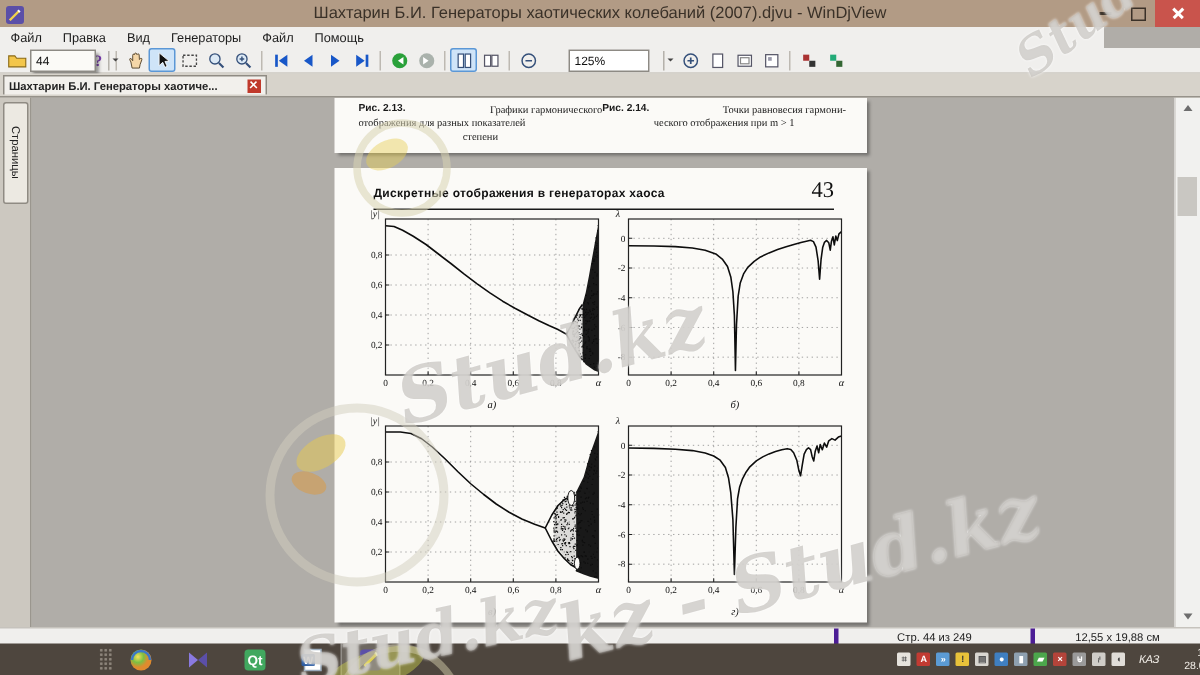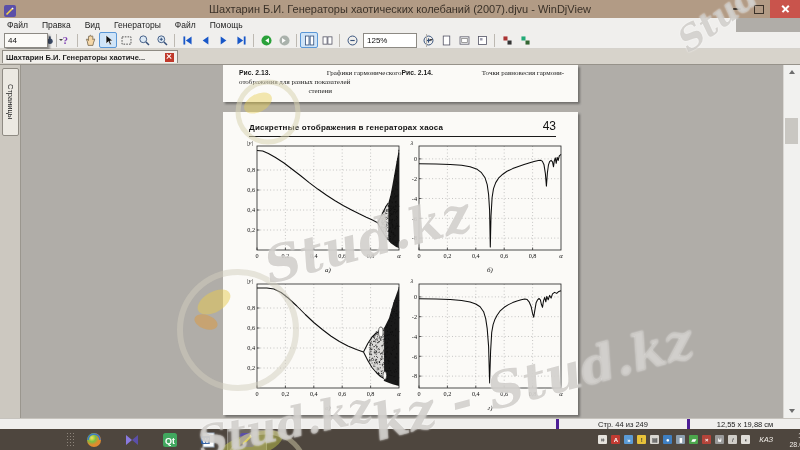--- a/index.html
+++ b/index.html
@@ -23,21 +23,21 @@
     display:flex;align-items:center;font-size:8.5px;color:#1c1c1c;border-bottom:1px solid #dcd9d4;z-index:5;}
   .menu-item{padding:0 7px;}
   
   .toolbar{position:absolute;left:0;top:32px;width:800px;height:17px;background:var(--toolbar_bg,#f0efed);
     display:flex;align-items:center;border-bottom:1px solid #d5d2cc;z-index:5;padding-left:2px;box-sizing:border-box;}
   .tb{width:18px;height:16px;border:1px solid transparent;background:transparent;padding:0;margin:0;
     display:flex;align-items:center;justify-content:center;}
   .tb svg{width:13px;height:13px;}
   .tb.active{background:var(--accent_select,#cfe4f8);border:1px solid var(--accent_border,#5b97d6);border-radius:2px;}
   .tb-sep{width:1px;height:13px;background:#bdb9b2;margin:0 3px;}
-  .combo{height:13px;background:#fff;border:1px solid #8d8a84;display:flex;align-items:center;margin:0 2px;gap:36px;}
+  .combo{height:13px;background:#fff;border:1px solid #8d8a84;display:flex;align-items:center;margin:0 18px;gap:36px;}
   .combo-val{font-size:8px;padding:0 3px;color:#111;flex:1;}
   .combo-arrow{width:9px;height:100%;background:#e8e6e2;border-left:1px solid #b5b2ac;position:relative;}
   .combo-arrow::after{content:"";position:absolute;left:2px;top:5px;border:2.5px solid transparent;border-top-color:#444;}
   .combo.page{width:42px;} .combo.zoom{width:52px;}
   
   .tabbar{position:absolute;left:0;top:49px;width:800px;height:15px;background:var(--tabbar_bg,#d7d3cb);
     border-bottom:1px solid #96928a;z-index:5;padding-left:39px;}
   .doc-tab{position:absolute;left:2px;top:1px;height:13px;width:176px;background:#f2f0ec;border:1px solid #8f8b83;
     border-bottom:none;display:flex;align-items:center;font-size:7.5px;font-weight:bold;color:#222;padding:0 3px;box-sizing:border-box;}
   .doc-tab .lbl{flex:1;white-space:nowrap;overflow:hidden;}
@@ -56,21 +56,21 @@
   .cap{flex:1;}
   .cap .l1{display:flex;justify-content:space-between;gap:4px;}
   .cap b{font-family:"Liberation Sans",sans-serif;font-size:6.8px;}
   .cap .l2{text-align:justify;}
   .cap .l3{text-align:center;}
   .cap-r .l2{text-align:center;}
   .page-main{left:202px;top:47px;width:355px;height:303px;}
   .page-head{position:absolute;left:26px;right:22px;top:7px;display:flex;align-items:baseline;
     border-bottom:1.5px solid #1a1a1a;padding-bottom:3px;}
   .page-head .h{font-size:8px;font-weight:bold;color:#111;letter-spacing:.2px;flex:1;}
-  .page-head .num{font-family:Liberation Sans, sans-serif;font-size:12px;color:#111;}
+  .page-head .num{font-family:Liberation Serif, serif;font-size:15px;color:#111;}
   .plot{position:absolute;}
   .plot.a{left:14px;top:26px;} .plot.b{left:176px;top:26px;}
   .plot.c{left:14px;top:164px;} .plot.d{left:176px;top:164px;}
   
   .scrollbar{position:absolute;right:0;top:0;width:16px;height:354px;background:#f1f1ef;border-left:1px solid #dad8d4;}
   .sb-btn{position:absolute;left:0;width:16px;height:14px;display:flex;align-items:center;justify-content:center;}
   .sb-up{top:0;} .sb-down{bottom:0;}
   .tri-up{width:0;height:0;border:3.5px solid transparent;border-bottom:4.5px solid #6d6d6d;margin-bottom:2px;}
   .tri-down{width:0;height:0;border:3.5px solid transparent;border-top:4.5px solid #6d6d6d;margin-top:2px;}
   .sb-thumb{position:absolute;left:1px;top:54px;width:13px;height:26px;background:#c9c7c2;}
@@ -319,20 +319,21 @@
                 <span>Графики гармонического</span>
               </div>
             <div class="l2">отображения для разных показателей</div>
             <div class="l3">степени</div>
           </div>
           <div class="cap cap-r">
             <div class="l1">
                 <b>Рис. 2.14.</b>
                 <span>Точки равновесия гармони-</span>
               </div>
+            <div class="l2">ческого отображения при m &gt; 1</div>
           </div>
         </div>
       </div>
 
       <div class="page page-main">
         <div class="page-head">
           <span class="h">Дискретные отображения в генераторах хаоса</span>
           <span class="num">43</span>
         </div>
         <svg class="plot a" width="168" height="138" viewBox="0 0 168 138">

